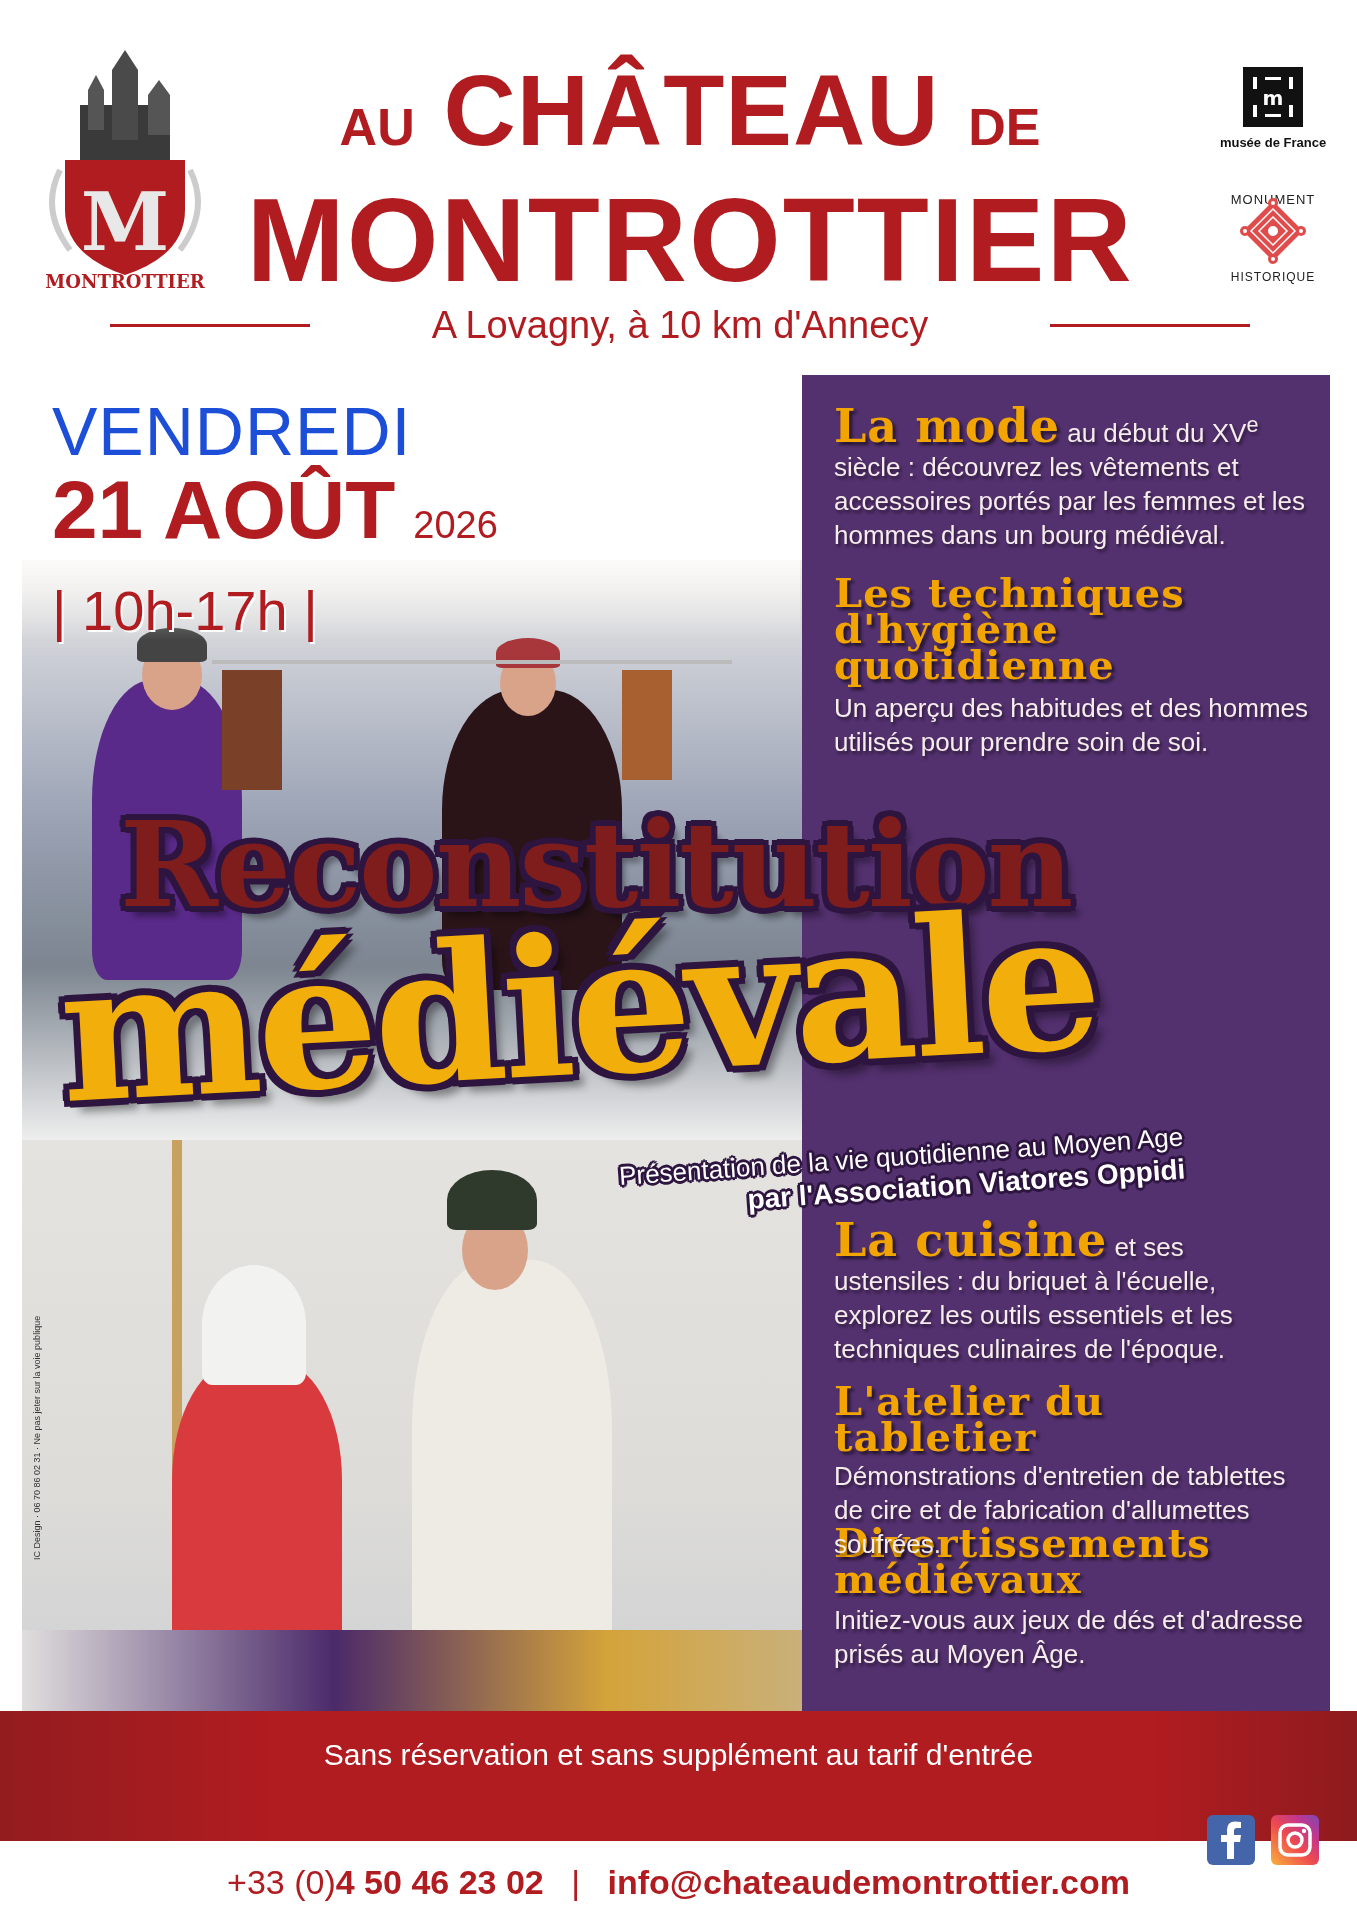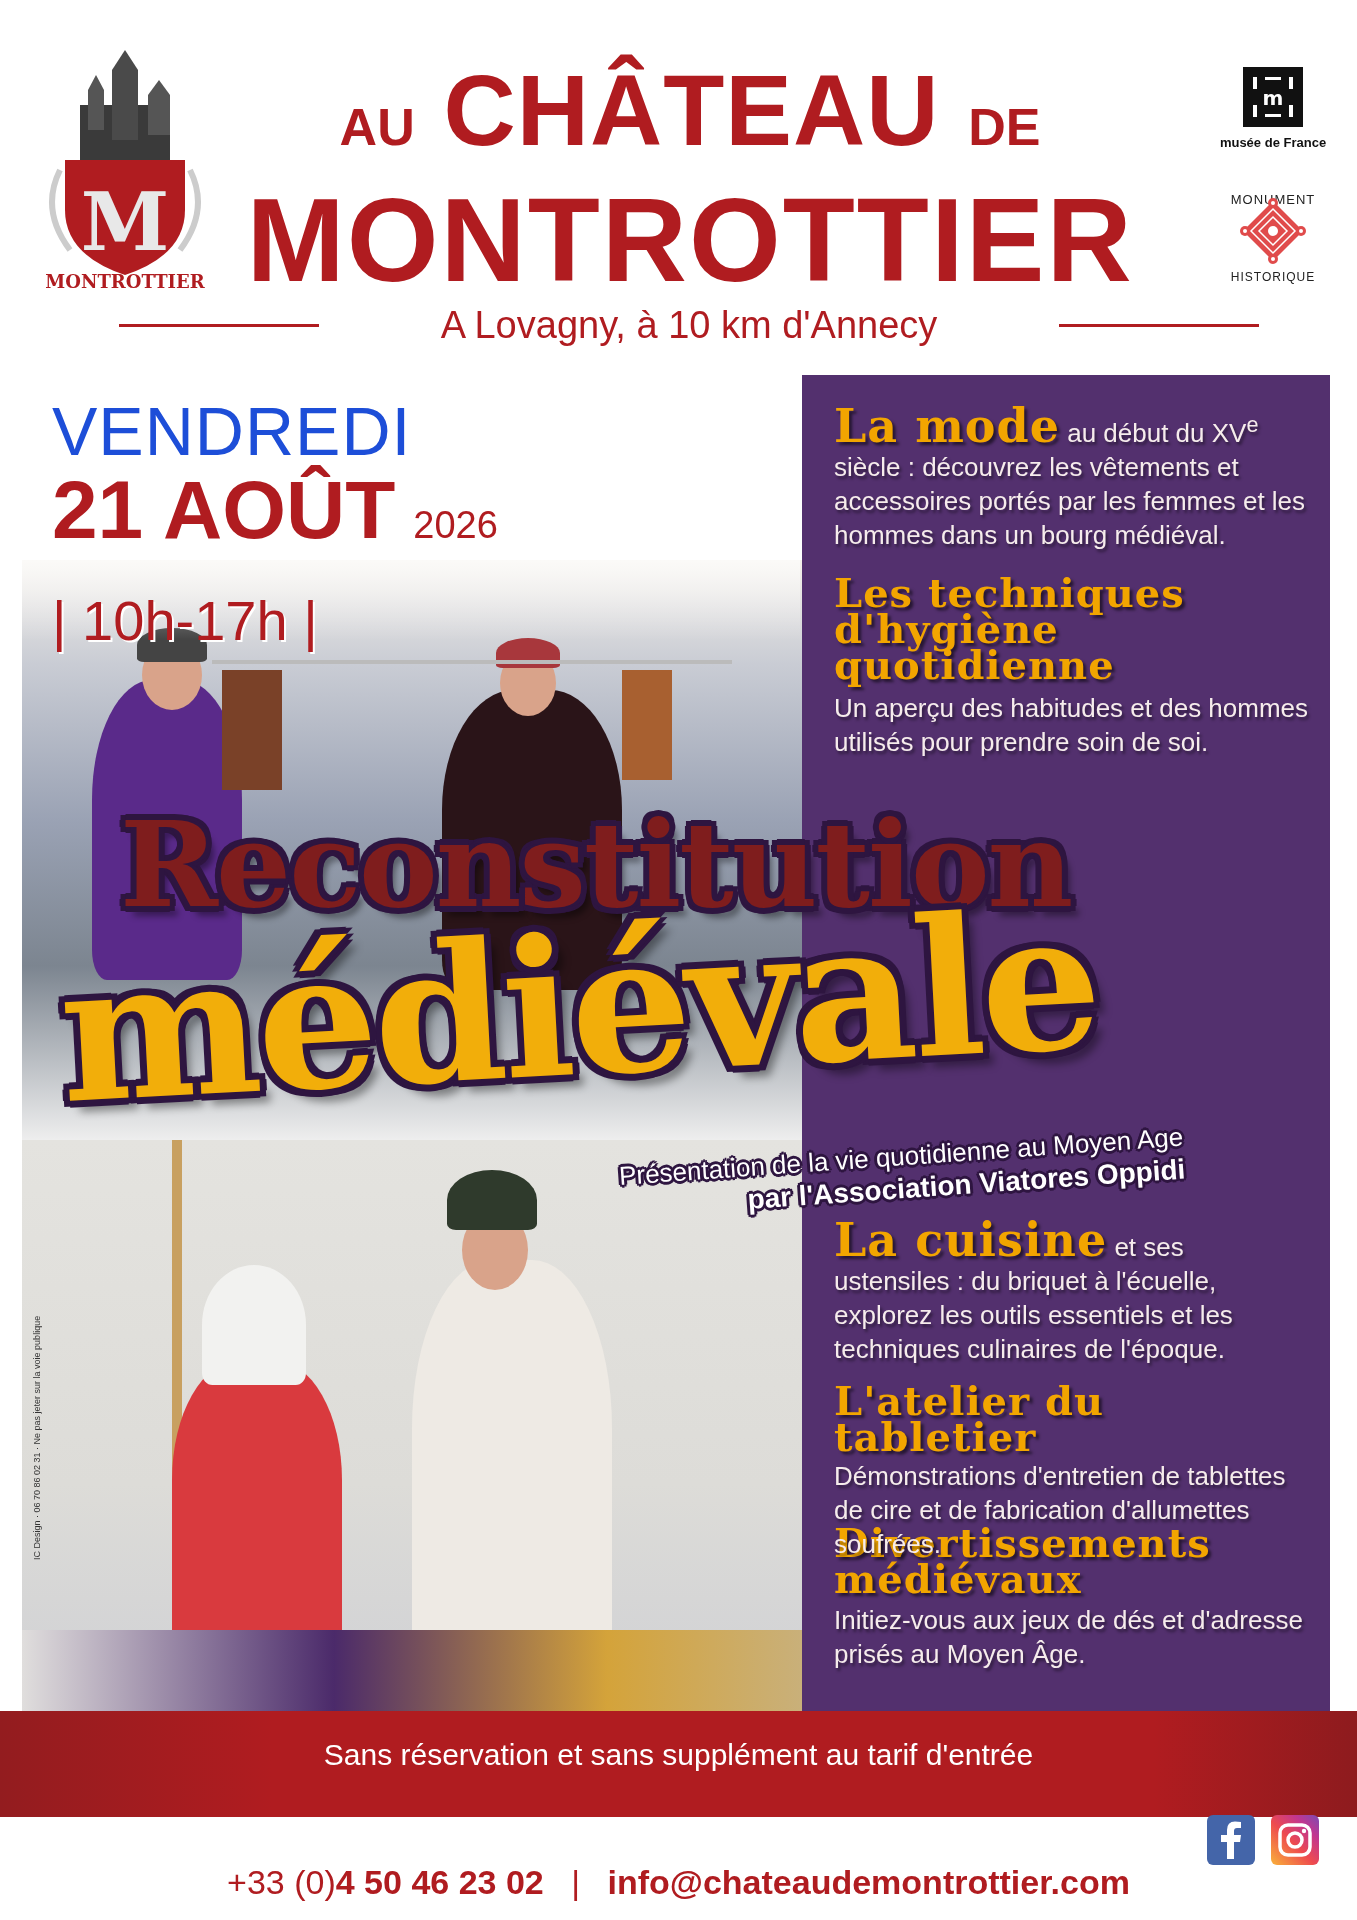--- a/index.html
+++ b/index.html
@@ -5,21 +5,21 @@
     * { box-sizing: border-box; margin: 0; padding: 0; }
     html, body { width: 1357px; height: 1920px; background: #ffffff; overflow: hidden; }
     body { position: relative; font-family: "Liberation Sans", "DejaVu Sans", sans-serif; color: #b01c20; }
 
     
     .logo { position: absolute; left: 40px; top: 50px; width: 170px; height: 240px; }
     .title-wrap { position: absolute; left: 230px; top: 60px; width: 920px; text-align: center; }
     .title-line1 { font-weight: 700; color: #b01c20; font-size: 100px; line-height: 100px; letter-spacing: 1px; }
     .title-line1 .small { font-size: 52px; vertical-align: 0px; letter-spacing: 0; }
     .title-line2 { font-weight: 700; color: #b01c20; font-size: 118px; line-height: 118px; letter-spacing: 2px; margin-top: 4px; }
-    .subtitle-row { position: absolute; left: 119px; top: 300px; width: 1140px; height: 50px; display: flex; align-items: center; justify-content: space-between; }
+    .subtitle-row { position: absolute; left: 110px; top: 300px; width: 1140px; height: 50px; display: flex; align-items: center; justify-content: space-between; }
     .subtitle-row .rule { width: 200px; height: 3px; background: #b01c20; }
     .subtitle { font-size: 38px; color: #b01c20; }
 
     .musee { position: absolute; left: 1243px; top: 67px; width: 60px; height: 60px; background: #111; }
     .musee-label { position: absolute; left: 1208px; top: 135px; width: 130px; text-align: center; font-size: 13px; font-weight: 700; color: #111; }
     .mh-top { position: absolute; left: 1208px; top: 192px; width: 130px; text-align: center; font-size: 13px; color: #222; letter-spacing: 1px; }
     .mh-icon { position: absolute; left: 1240px; top: 198px; width: 66px; height: 66px; }
     .mh-bottom { position: absolute; left: 1208px; top: 270px; width: 130px; text-align: center; font-size: 12px; color: #222; letter-spacing: 1px; }
 
     
@@ -33,21 +33,21 @@
     
     .person { position: absolute; border-radius: 40% 40% 10% 10%; }
     .head { position: absolute; border-radius: 50%; background: #d9a38a; }
     .hat { position: absolute; border-radius: 50% 50% 10% 10%; }
 
     
     .date-block { position: absolute; left: 52px; top: 395px; }
     .day { font-size: 68px; line-height: 72px; color: #1d4ed8; letter-spacing: 1px; }
     .date-main { font-size: 82px; line-height: 86px; font-weight: 700; color: #b01c20; }
     .date-main .year { font-size: 38px; font-weight: 400; margin-left: 18px; }
-    .hours { font-size: 56px; line-height: 66px; color: #b01c20; margin-top: 20px; text-shadow: 2px 2px 0 #fff; }
+    .hours { font-size: 56px; line-height: 66px; color: #b01c20; margin-top: 10px; text-shadow: 2px 2px 0 #fff; }
 
     
     .panel { position: absolute; left: 802px; top: 375px; width: 528px; height: 1337px; background: #53306e; }
     .sec { position: absolute; left: 32px; width: 480px; color: #f6ecec; font-size: 26px; line-height: 34px; text-shadow: 2px 3px 3px rgba(0,0,0,0.45); }
     .goth { font-family: "DejaVu Serif", serif; font-weight: 700; color: #f2a500; text-shadow: 3px 3px 3px rgba(0,0,0,0.55); letter-spacing: 1px; }
     .goth-lg { font-size: 46px; line-height: 46px; }
     .goth-md { font-size: 40px; line-height: 36px; }
 
     
     .big1 { position: absolute; left: 120px; top: 800px; font-family: "DejaVu Serif", serif; font-weight: 700; font-size: 118px; line-height: 130px;
@@ -61,21 +61,21 @@
         7px 0 0 #2e1540, -7px 0 0 #2e1540, 0 7px 0 #2e1540, 0 -7px 0 #2e1540,
         6px 6px 0 #2e1540, -6px 6px 0 #2e1540, 6px -6px 0 #2e1540, -6px -6px 0 #2e1540, 10px 12px 8px rgba(0,0,0,0.4); }
     .tagline { position: absolute; left: 618px; top: 1160px; transform: rotate(-4deg); transform-origin: left top; color: #fff; text-align: right;
       text-shadow: 3px 0 0 #2e1540, -3px 0 0 #2e1540, 0 3px 0 #2e1540, 0 -3px 0 #2e1540, 2px 2px 0 #2e1540, -2px -2px 0 #2e1540, 2px -2px 0 #2e1540, -2px 2px 0 #2e1540; }
     .tag1 { font-size: 26px; line-height: 32px; }
     .tag2 { font-size: 28px; line-height: 34px; font-weight: 700; }
 
     .credit { position: absolute; left: 32px; top: 1560px; transform: rotate(-90deg); transform-origin: left top; font-size: 9px; color: #333; white-space: nowrap; }
 
     
-    .band { position: absolute; left: 0; top: 1711px; width: 1357px; height: 106px;
+    .band { position: absolute; left: 0; top: 1711px; width: 1357px; height: 130px;
       background: linear-gradient(90deg, #931c1f 0%, #b01c20 20%, #b01c20 85%, #8e1b1e 100%); text-align: center; }
     .band-line1 { color: #fff; font-size: 30px; line-height: 36px; padding-top: 26px; }
     .band-line2 { color: #fff; font-size: 44px; line-height: 52px; font-weight: 700; letter-spacing: 0.5px; }
     .social { position: absolute; top: 1815px; width: 48px; height: 50px; border-radius: 6px; }
     .fb { left: 1207px; background: #4465a9; }
     .ig { left: 1271px; background: linear-gradient(45deg, #f9b23a 0%, #ee4b4e 45%, #c2368f 75%, #7a4ab5 100%); }
     .contacts { position: absolute; left: 0; top: 1860px; width: 1357px; text-align: center; font-size: 34px; line-height: 44px; color: #b01c20; }
     .contacts b { font-weight: 700; }
     .contacts .sep { margin: 0 18px; font-weight: 400; }
   </style>

